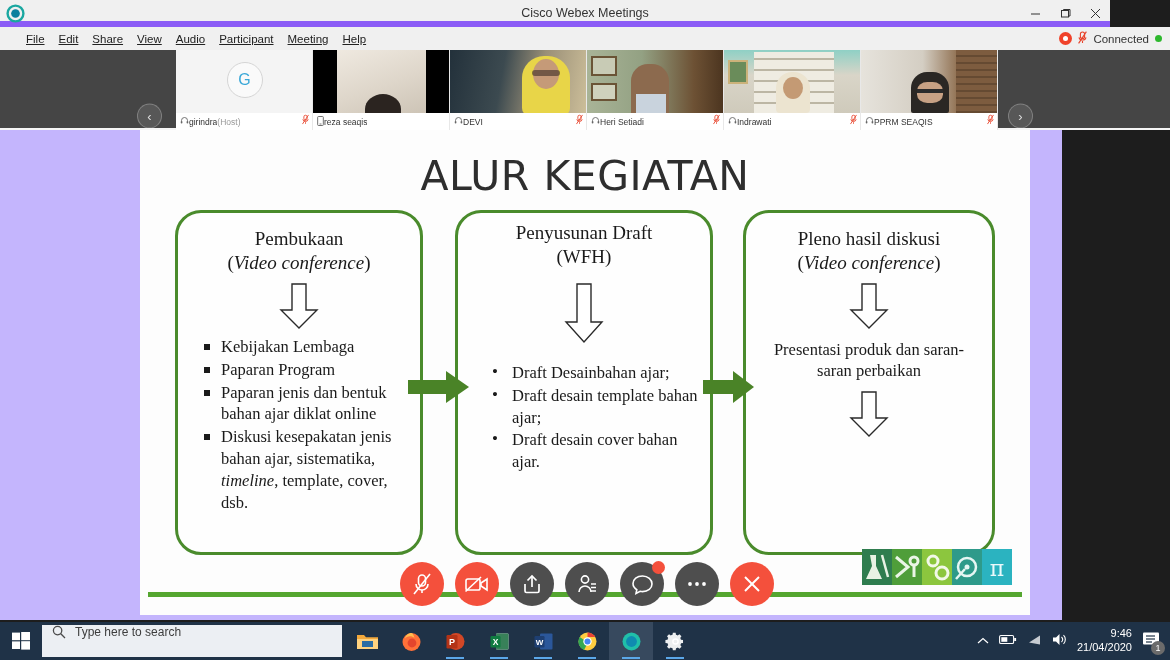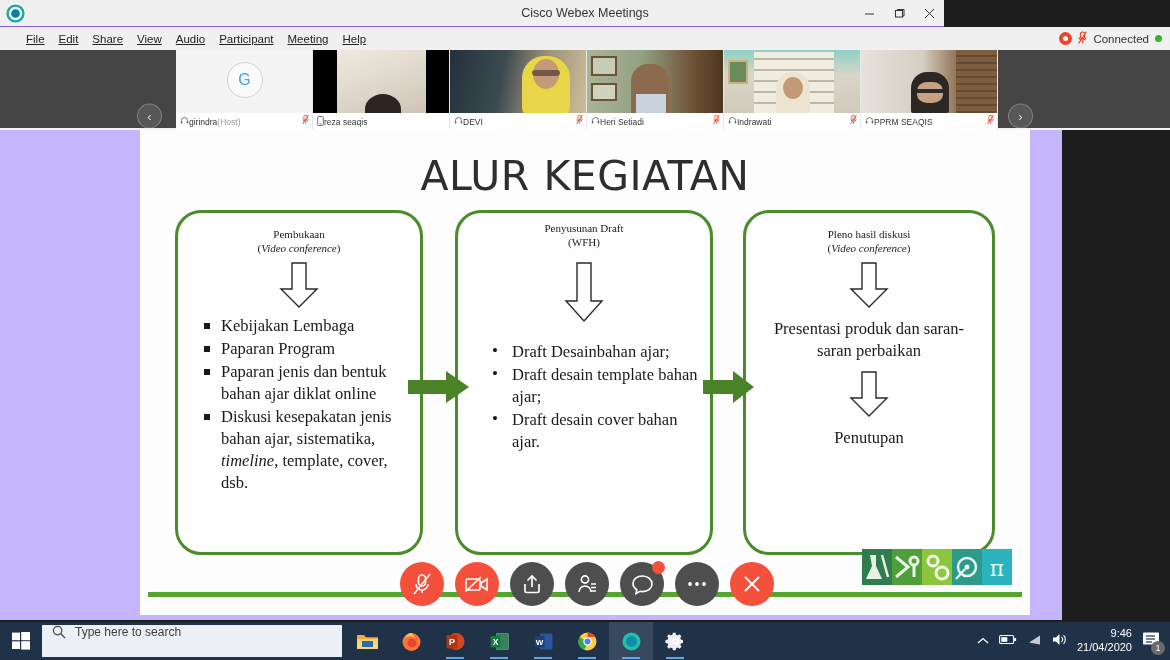--- a/index.html
+++ b/index.html
@@ -5,23 +5,23 @@
   * { box-sizing: border-box; margin: 0; padding: 0; }
   html, body {
     width: 1170px; height: 660px;
     overflow: hidden;
     font-family: "Liberation Sans", sans-serif;
     background: #1d1d1d;
   }
 
   
   .titlebar {
-    position: absolute; left: 0; top: 0; width: 944px; height: 27px;
+    position: absolute; left: 0; top: 0; width: 1110px; height: 27px;
     background: #f0f0f0;
-    border-bottom: 1px solid #8b5cf6;
+    border-bottom: 6px solid #8b5cf6;
   }
   .webex-logo {
     position: absolute; left: 6px; top: 4px; width: 19px; height: 19px;
   }
   .app-title {
     position: absolute; left: 0; top: 0; width: 1170px; height: 27px;
     line-height: 27px; text-align: center;
     font-size: 12.5px; color: #333;
   }
   .wincontrols { position: absolute; right: 0; top: 0; height: 27px; display: flex; }
@@ -121,21 +121,21 @@
   .box {
     position: absolute; border: 3px solid #4a8b2c; border-radius: 26px;
     background: #fefefe;
     font-family: "Liberation Serif", serif;
   }
   .box1 { left: 35px; top: 80px; width: 248px; height: 345px; }
   .box2 { left: 315px; top: 80px; width: 258px; height: 345px; }
   .box3 { left: 603px; top: 80px; width: 252px; height: 345px; }
 
   .bx-head {
-    text-align: center; font-size: 11px; color: #1a1a1a; line-height: 1.28;
+    text-align: center; font-size: 19px; color: #1a1a1a; line-height: 1.28;
     padding: 0 10px;
   }
   .bx-head em { font-style: italic; }
 
   .arr-wrap { display: flex; justify-content: center; }
   .downarrow { display:block; }
 
   .blist { padding: 0 4px 0 26px; font-size: 16.5px; color: #1a1a1a; line-height: 1.33; }
   .blist li { margin-bottom: 1px; }
   .blist.sq { list-style: none; }
@@ -490,21 +490,20 @@
         <svg class="downarrow" width="44" height="48" viewBox="0 0 44 48">
           <polygon points="15,2 29,2 29,28 40,28 22,46 4,28 15,28" fill="#ffffff" stroke="#2a2a2a" stroke-width="1.4"></polygon>
         </svg>
       </div>
       <div class="ctext" style="margin-top:9px;">Presentasi produk dan saran-saran perbaikan</div>
       <div class="arr-wrap" style="margin-top:8px;">
         <svg class="downarrow" width="44" height="48" viewBox="0 0 44 48">
           <polygon points="15,2 29,2 29,28 40,28 22,46 4,28 15,28" fill="#ffffff" stroke="#2a2a2a" stroke-width="1.4"></polygon>
         </svg>
       </div>
-      <div class="ctext" style="margin-top:9px;">Penutupan</div>
     </div>
 
     <div class="conn-arrow" style="left:268px; top:239px;">
       <svg width="62" height="36" viewBox="0 0 62 36">
         <polygon points="0,11 38,11 38,2 61,18 38,34 38,25 0,25" fill="#4a8327"></polygon>
       </svg>
     </div>
     <div class="conn-arrow" style="left:563px; top:239px;">
       <svg width="52" height="36" viewBox="0 0 52 36">
         <polygon points="0,11 30,11 30,2 51,18 30,34 30,25 0,25" fill="#4a8327"></polygon>

